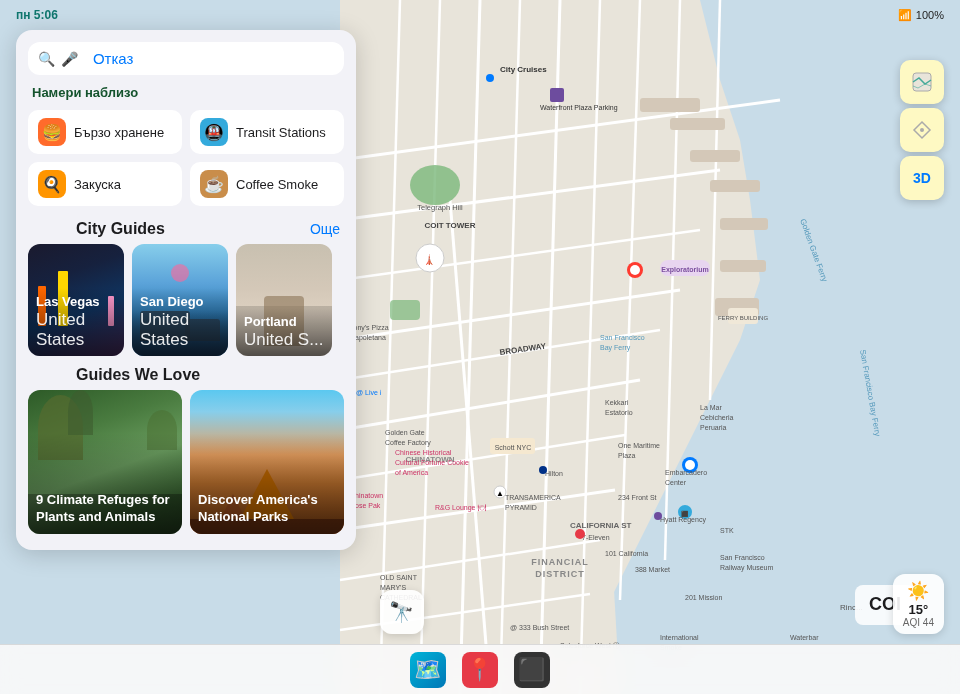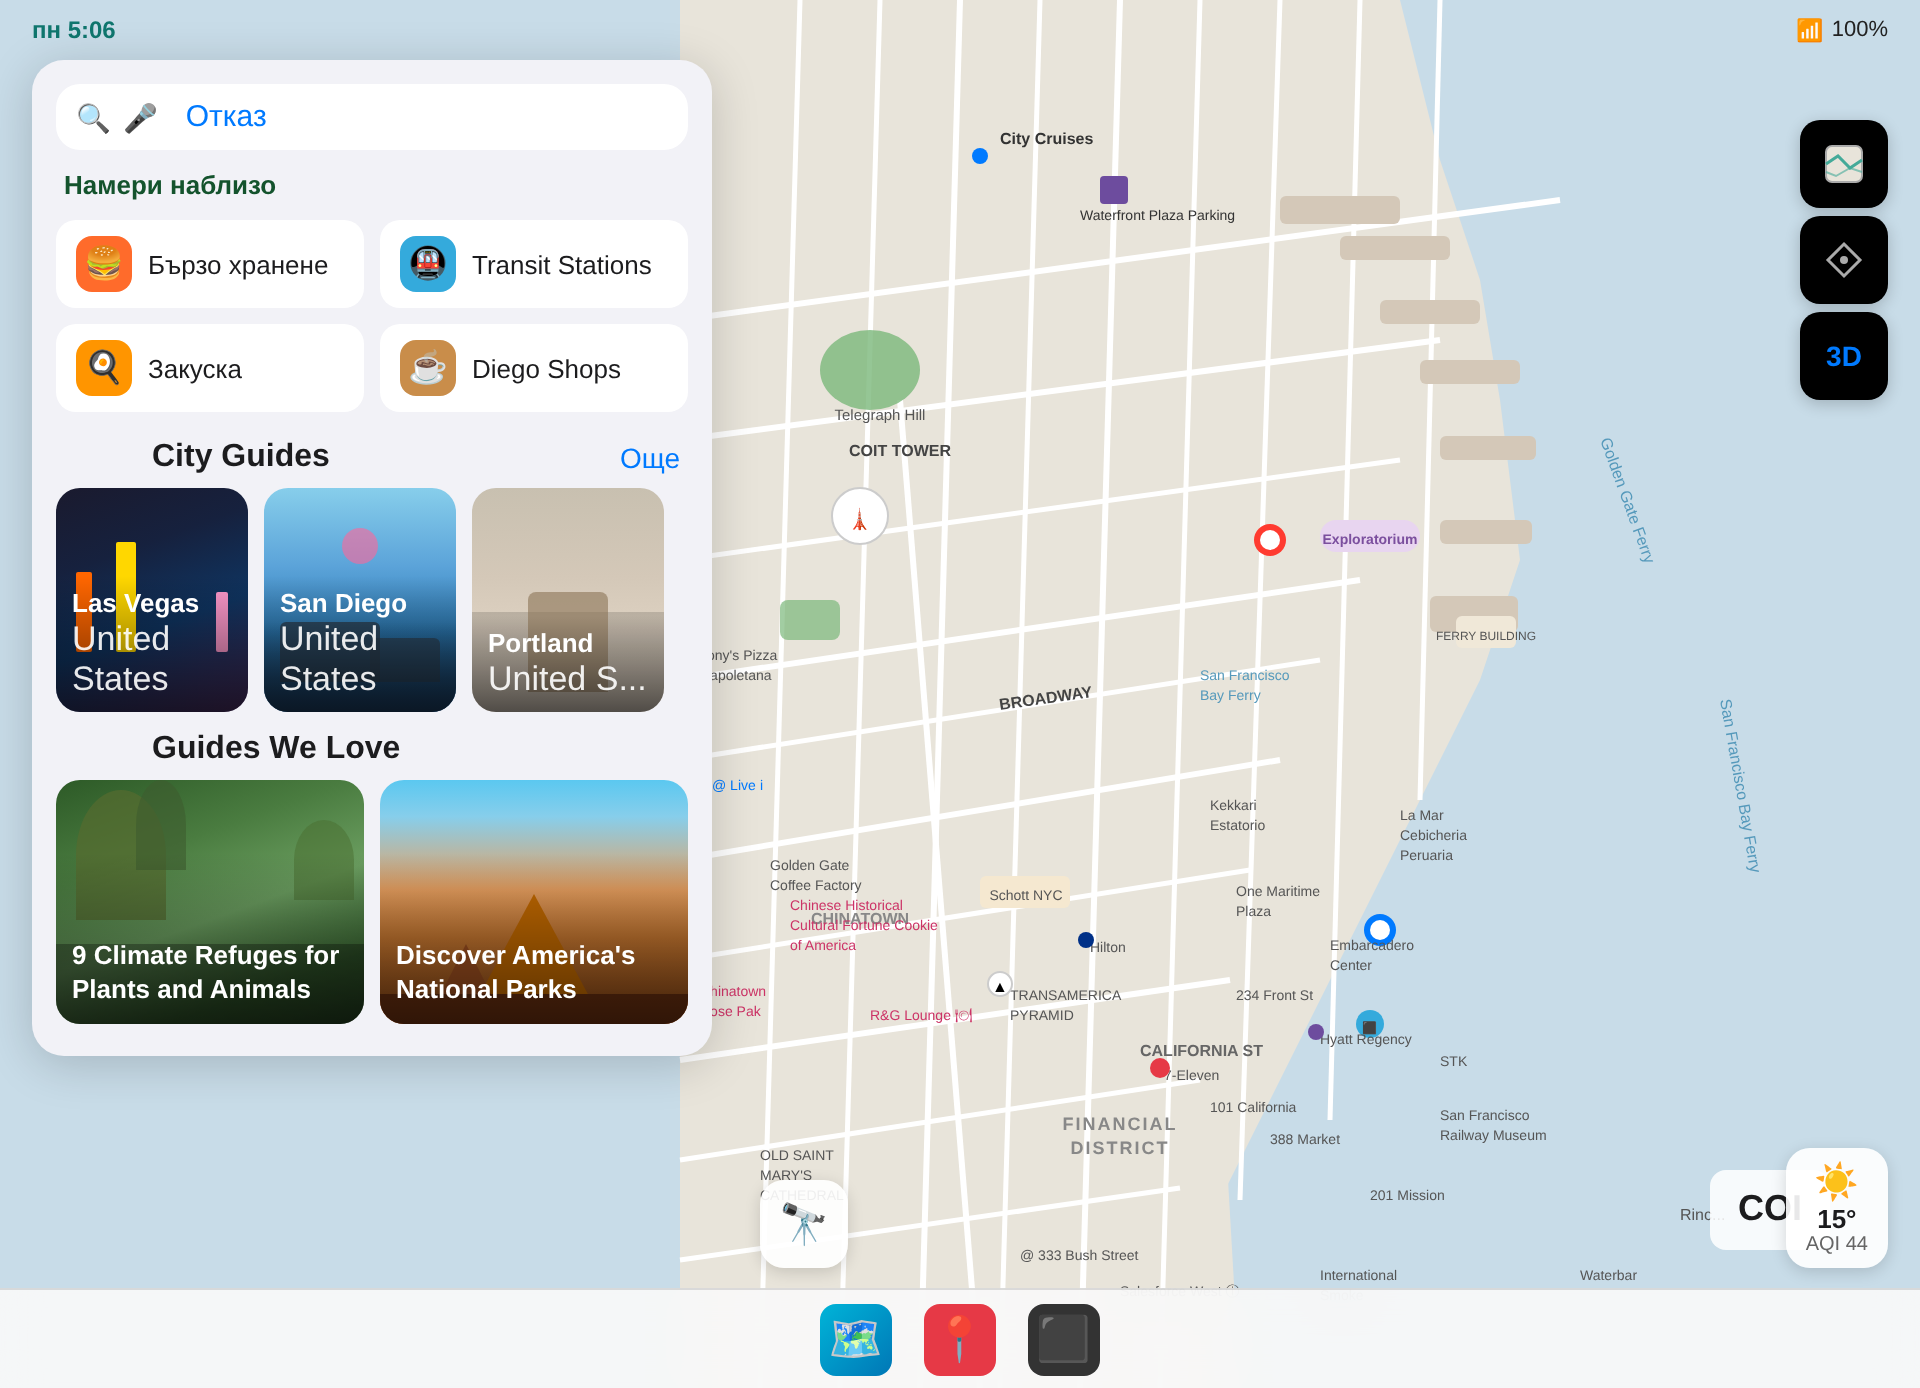--- a/index.html
+++ b/index.html
@@ -55,21 +55,21 @@
       top: 60px;
       right: 16px;
       display: flex;
       flex-direction: column;
       gap: 4px;
       z-index: 50;
     }
     .map-control-btn {
       width: 44px;
       height: 44px;
-      background: #000000;
+      background: #fef9c3;
       border-radius: 10px;
       display: flex;
       align-items: center;
       justify-content: center;
       box-shadow: 0 2px 8px rgba(0,0,0,0.2);
       cursor: pointer;
       font-size: 18px;
       color: #555;
       font-weight: 600;
     }
@@ -220,21 +220,21 @@
     }
     .guides-grid {
       display: grid;
       grid-template-columns: 1fr 1fr;
       gap: 8px;
     }
     .guide-card {
       border-radius: 12px;
       overflow: hidden;
       position: relative;
-      height: 122px;
+      height: 144px;
       cursor: pointer;
     }
     .guide-overlay {
       position: absolute;
       bottom: 0; left: 0; right: 0; top: 0;
       background: linear-gradient(transparent 30%, rgba(0,0,0,0.55));
       display: flex;
       align-items: flex-end;
       padding: 8px;
     }
@@ -520,21 +520,21 @@
     <div class="category-btn">
       <div class="cat-icon cat-blue">🚇</div>
       <span>Transit Stations</span>
     </div>
     <div class="category-btn">
       <div class="cat-icon cat-yellow">🍳</div>
       <span>Закуска</span>
     </div>
     <div class="category-btn">
       <div class="cat-icon cat-brown">☕</div>
-      <span>Diego Shops</span>
+      <span>Coffee Smoke</span>
     </div>
   </div>
 
   <div class="section-header">
     <span class="section-header-title">City Guides</span>
     <span class="more-link">Още</span>
   </div>
 
   <div class="city-guides-scroll">
 

